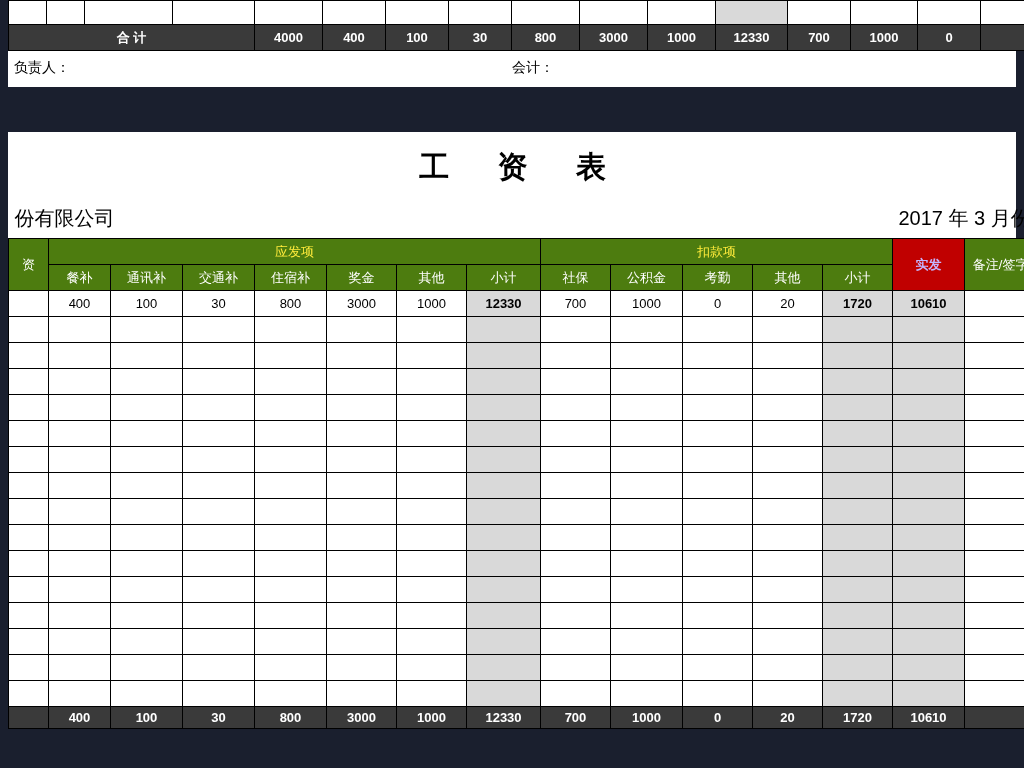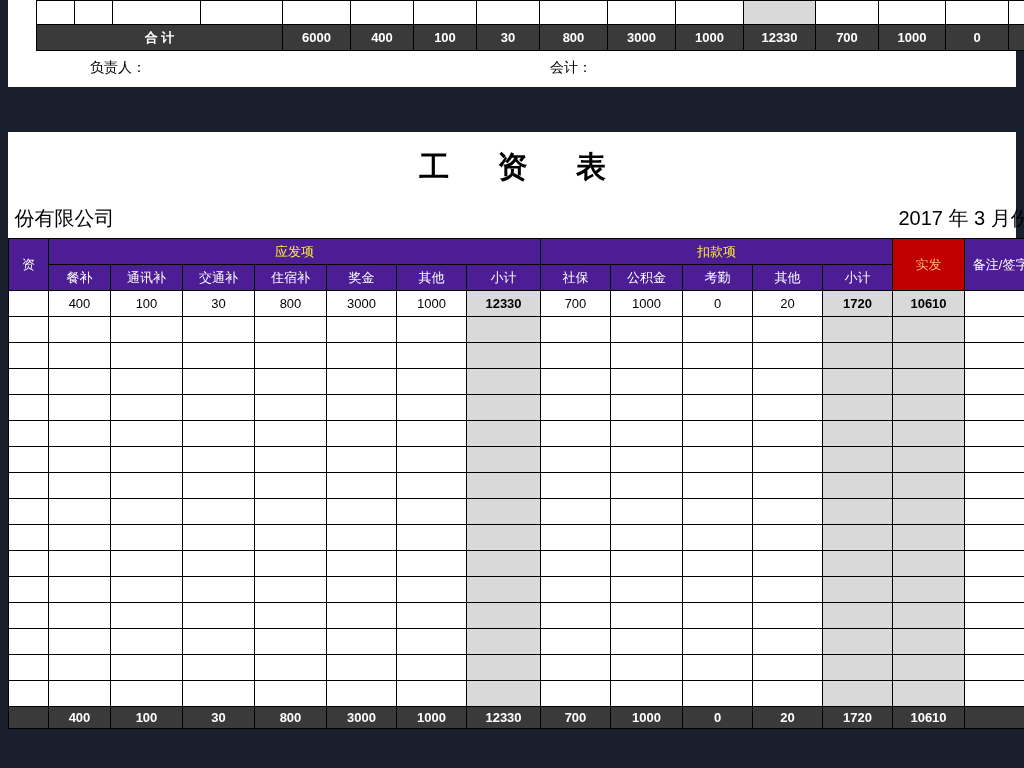--- a/index.html
+++ b/index.html
@@ -6,39 +6,39 @@
   body {
     margin: 0;
     padding: 0;
     background: #1a1f2e;
     font-family: "Microsoft YaHei", Arial, sans-serif;
     font-size: 13px;
     width: 1024px;
     height: 768px;
     overflow: hidden;
   }
-  .page-top { margin: 0 8px 8px 8px; background: #fff; padding-left: 28px; }
+  .page-top { margin: 0 8px 8px 8px; background: #fff; }
   .page-bottom { margin: 45px 8px 0 8px; background: #fff; }
   table { width: 100%; border-collapse: collapse; table-layout: fixed; }
   td, th { border: 1px solid #000; text-align: center; height: 26px; padding: 0; overflow: hidden; white-space: nowrap; }
 
   .row-dark td { background: #3a3a3a; color: #fff; font-weight: bold; }
   .row-empty td { background: #fff; height: 24px; border: 1px solid #000; }
 
-  .footer-bar { display: flex; padding: 8px 6px 10px 6px; font-size: 14px; margin-left: 48px; }
+  .footer-bar { display: flex; padding: 8px 6px 10px 6px; font-size: 14px; }
   .footer-bar span { flex: 1; text-align: left; white-space: nowrap; }
 
   .title-row td { font-size: 30px; font-weight: bold; letter-spacing: 20px; border: none; height: 70px; }
   .meta-row td { border: none; font-size: 20px; padding: 3px 6px 6px 6px; }
   .meta-left { text-align: left !important; }
   .meta-right { text-align: right !important; }
 
-  .hdr td { background: #4c1d95; color: #fff; font-size: 13px; height: 26px; }
+  .hdr td { background: #4d7c0f; color: #fff; font-size: 13px; height: 26px; }
   .hdr .grp { color: #ffeb3b; font-weight: normal; }
-  .hdr .red { background: #c00000; color: #fdba74; font-weight: normal; }
+  .hdr .red { background: #c00000; color: #c4b5fd; font-weight: bold; }
   .data td { background: #fff; height: 26px; font-size: 13px; }
   .grey { background: #d9d9d9 !important; }
   .bold { font-weight: bold; }
 
   .bottom-total td { background: #3a3a3a; color: #fff; font-weight: bold; height: 22px; }
 </style>
 </head>
 <body>
 
 <div class="page-top">
@@ -75,21 +75,21 @@
           <td></td>
           <td></td>
           <td class="grey"></td>
           <td></td>
           <td></td>
           <td></td>
           <td></td>
     </tr>
     <tr class="row-dark">
       <td colspan="4">合  计</td>
-      <td>6000</td>
+      <td>4000</td>
       <td>400</td>
       <td>100</td>
       <td>30</td>
       <td>800</td>
       <td>3000</td>
       <td>1000</td>
       <td>12330</td>
       <td>700</td>
       <td>1000</td>
       <td>0</td>

